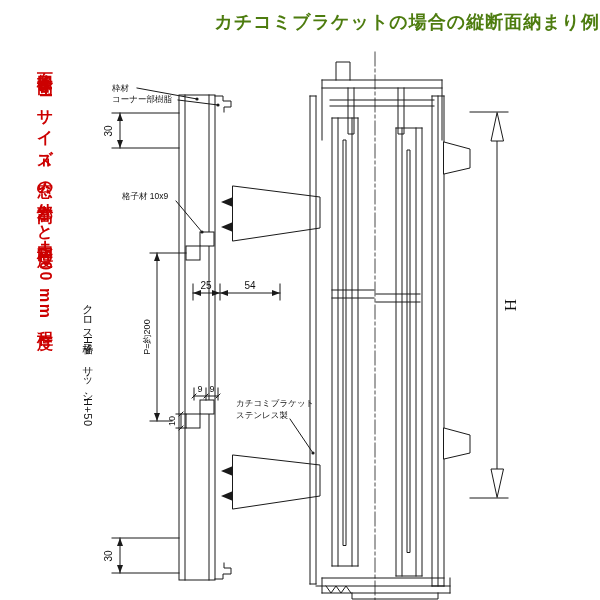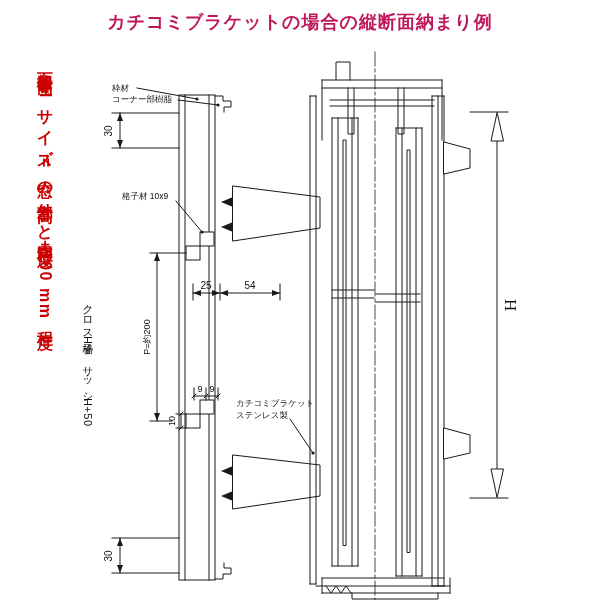--- a/index.html
+++ b/index.html
@@ -1,20 +1,20 @@
 <!DOCTYPE html>
 <html style="--note-red: #cc0000; --line-color: #1a1a1a;"><head>
 <meta charset="utf-8">
 <style>
   html,body{margin:0;padding:0;}
   body{width:600px;height:600px;background:#ffffff;}
   .canvas{position:relative;width:600px;height:600px;background:#fff;overflow:hidden;
           font-family:"Liberation Sans","DejaVu Sans",sans-serif;}
-  .title{position:absolute;top:10px;left:0;width:100%;text-align:center;
-         font-size:18px;font-weight:bold;color:#be185d;letter-spacing:1px;}
+  .title{position:absolute;top:10px;left:0;width:100%;text-align:right;
+         font-size:18px;font-weight:bold;color:#4d7c0f;letter-spacing:1px;}
   .note-red{position:absolute;left:34px;top:60px;height:534px;
             writing-mode:vertical-rl;text-orientation:mixed;
             font-size:16px;font-weight:600;color:var(--note-red,#cc0000);letter-spacing:1.5px;}
   .note-black{position:absolute;left:80px;top:296px;height:178px;
               writing-mode:vertical-rl;text-orientation:mixed;
               font-size:11px;color:#111;letter-spacing:0.5px;}
   svg.drawing{position:absolute;left:0;top:0;}
   svg text{font-family:"Liberation Sans","DejaVu Sans",sans-serif;}
   .h-label{font-family:"Liberation Serif","DejaVu Serif",serif;}
 </style>

